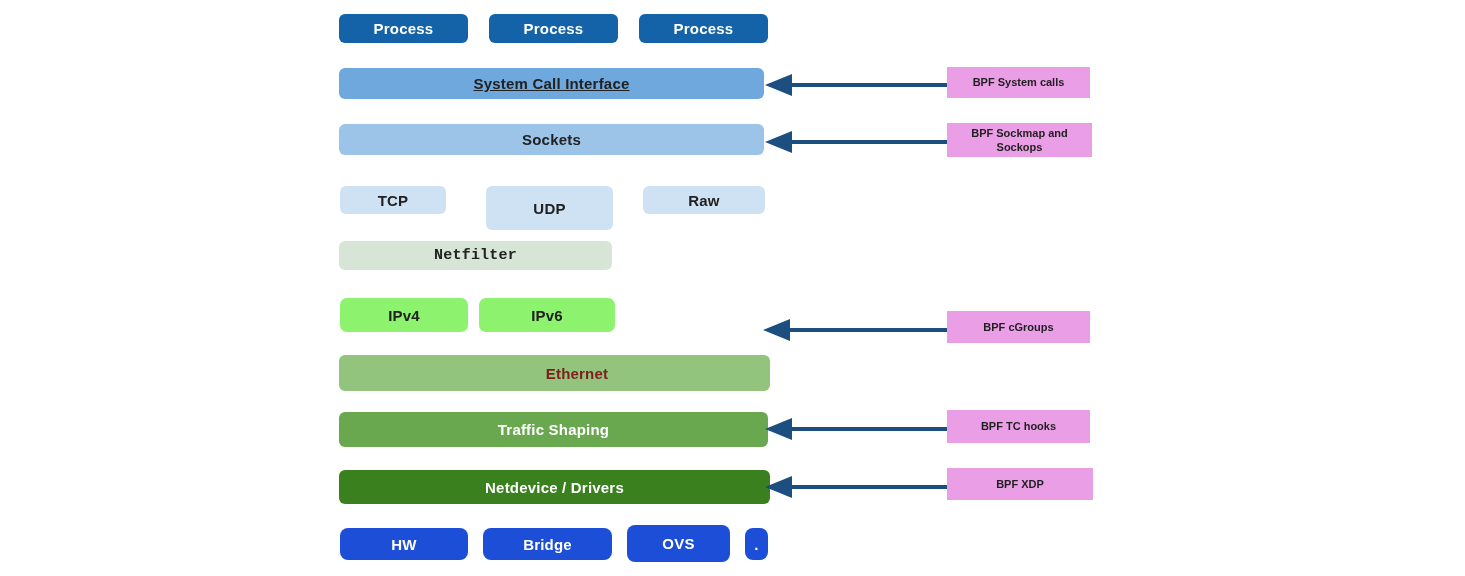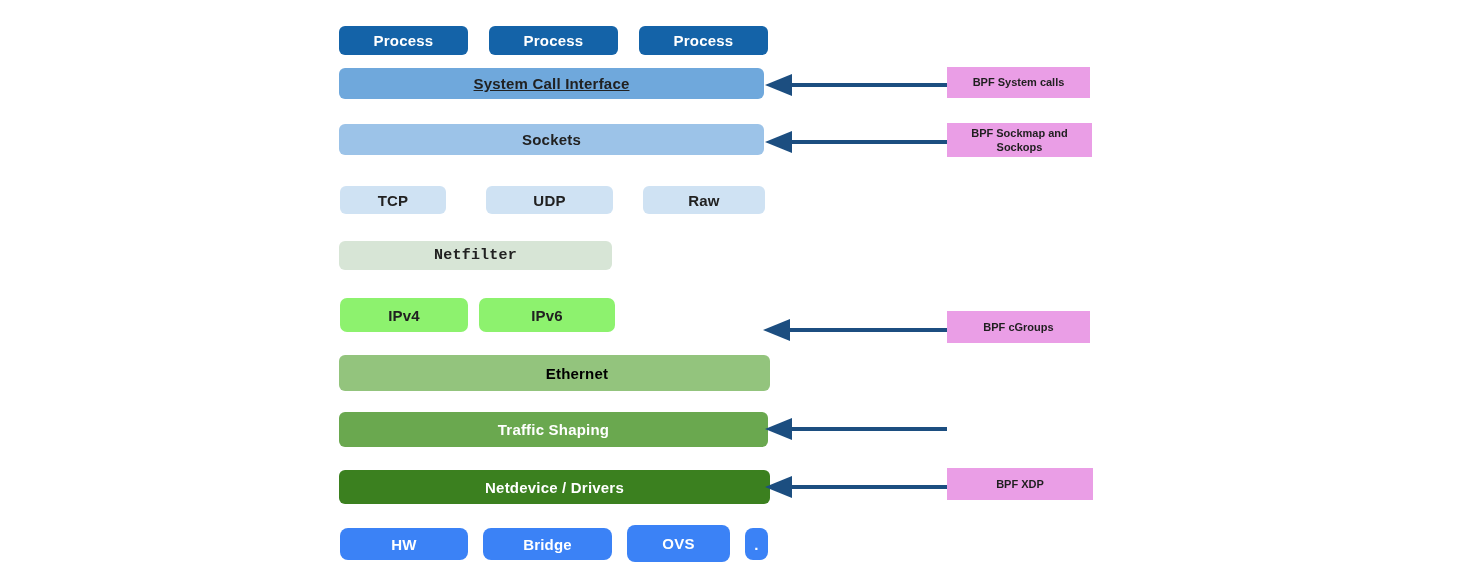--- a/index.html
+++ b/index.html
@@ -14,30 +14,30 @@
     position:absolute;
     display:flex;align-items:center;justify-content:center;
     font-weight:bold;
     font-size:15px;
     border-radius:6px;
     color:#212121;
     letter-spacing:.2px;
     box-sizing:border-box;
     white-space:nowrap;
   }
-  .process{background:#1463a8;color:#ffffff;margin-top:12px;}
+  .process{background:#1463a8;color:#ffffff;}
   .sci{background:#6fa8dc;text-decoration:underline;}
   .sockets{background:#9cc3e8;}
   .proto{background:#cfe2f3;}
   .netfilter{background:#d7e5d6;font-family:Liberation Mono, monospace;}
   .ipgreen{background:#8df26e;border-radius:7px;}
-  .ethernet{background:#93c47d;color:#000000;padding-left:45px;}
+  .ethernet{background:#93c47d;color:#7f1d1d;padding-left:45px;}
   .traffic{background:#6aa84f;color:#ffffff;}
   .netdev{background:#3b801f;color:#ffffff;}
-  .hwrow{background:#3b82f6;color:#ffffff;border-radius:8px;text-align:center;}
+  .hwrow{background:#1d4ed8;color:#ffffff;border-radius:8px;text-align:center;}
   .bpf-label{
     position:absolute;
     display:flex;align-items:center;justify-content:center;
     background:#ea9ee6;
     color:#1f1f1f;
     font-weight:bold;
     font-size:11px;
     line-height:1.3;
     text-align:center;
     border-radius:0;
@@ -64,21 +64,21 @@
 
   <div class="box process" style="left:339px;top:14px;width:129px;height:29px">Process</div>
   <div class="box process" style="left:489px;top:14px;width:129px;height:29px">Process</div>
   <div class="box process" style="left:639px;top:14px;width:129px;height:29px">Process</div>
 
   <div class="box sci" style="left:339px;top:68px;width:425px;height:31px">System Call Interface</div>
 
   <div class="box sockets" style="left:339px;top:124px;width:425px;height:31px">Sockets</div>
 
   <div class="box proto" style="left:340px;top:186px;width:106px;height:28px">TCP</div>
-  <div class="box proto" style="left:486px;top:186px;width:127px;height:28px">UDP</div>
+  <div class="box proto" style="left:486px;top:186px;width:127px;height:44px">UDP</div>
   <div class="box proto" style="left:643px;top:186px;width:122px;height:28px">Raw</div>
 
   <div class="box netfilter" style="left:339px;top:241px;width:273px;height:29px">Netfilter</div>
 
   <div class="box ipgreen" style="left:340px;top:298px;width:128px;height:34px">IPv4</div>
   <div class="box ipgreen" style="left:479px;top:298px;width:136px;height:34px">IPv6</div>
 
   <div class="box ethernet" style="left:339px;top:355px;width:431px;height:36px">Ethernet</div>
 
   <div class="box traffic" style="left:339px;top:412px;width:429px;height:35px">Traffic Shaping</div>
@@ -86,20 +86,21 @@
   <div class="box netdev" style="left:339px;top:470px;width:431px;height:34px">Netdevice / Drivers</div>
 
   <div class="box hwrow" style="left:340px;top:528px;width:128px;height:32px">HW</div>
   <div class="box hwrow" style="left:483px;top:528px;width:129px;height:32px">Bridge</div>
   <div class="box hwrow" style="left:627px;top:525px;width:103px;height:37px">OVS</div>
   <div class="box hwrow" style="left:745px;top:528px;width:23px;height:32px">.</div>
 
   <div class="bpf-label" style="left:947px;top:67px;width:143px;height:31px">BPF System calls</div>
   <div class="bpf-label" style="left:947px;top:311px;width:143px;height:32px">BPF cGroups</div>
   <div class="bpf-label" style="left:947px;top:123px;width:145px;height:34px;white-space:normal">BPF Sockmap and Sockops</div>
+  <div class="bpf-label" style="left:947px;top:410px;width:143px;height:33px">BPF TC hooks</div>
   <div class="bpf-label" style="left:947px;top:468px;width:146px;height:32px">BPF XDP</div>
 
   <div>
     <div class="arrow-line" style="left:791px;top:83px;width:156px"></div>
     <div class="arrow-head" style="left:765px;top:74px"></div>
   </div>
 
   <div>
     <div class="arrow-line" style="left:791px;top:140px;width:156px"></div>
     <div class="arrow-head" style="left:765px;top:131px"></div>

